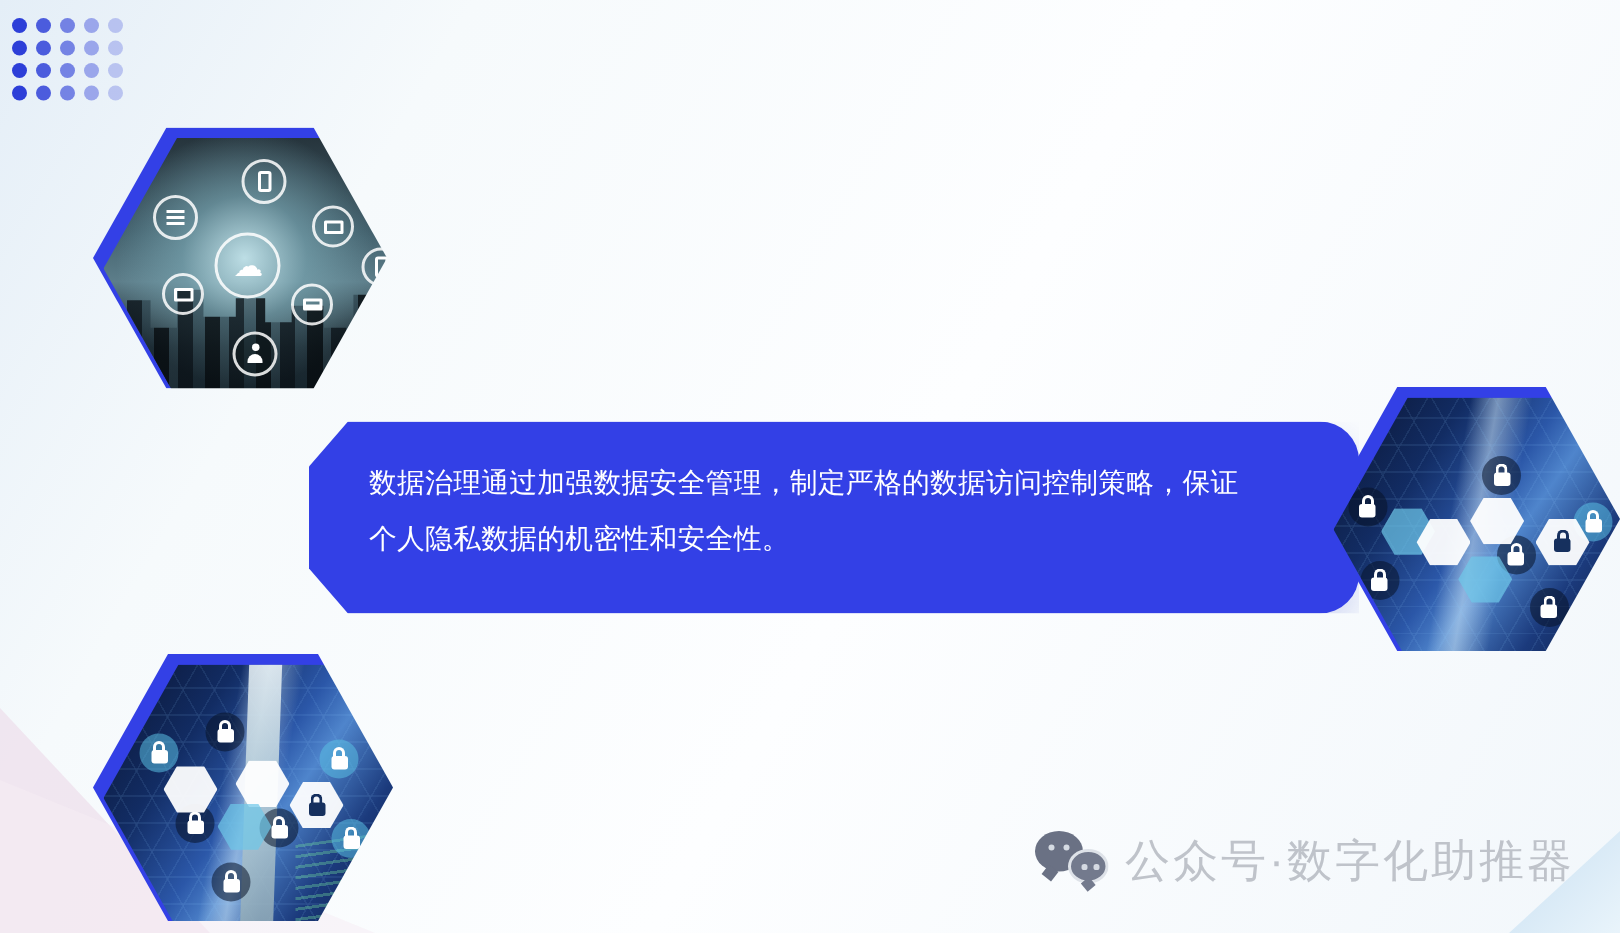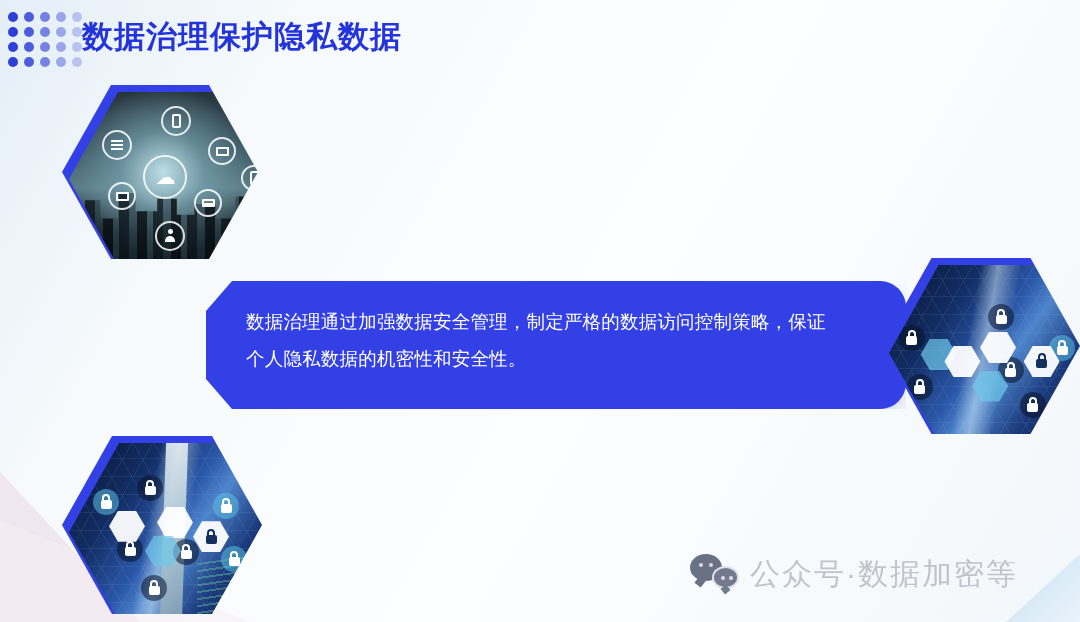--- a/index.html
+++ b/index.html
@@ -137,21 +137,20 @@
       <span style="opacity: 0.84;"></span>
       <span style="opacity: 0.62;"></span>
       <span style="opacity: 0.42;"></span>
       <span style="opacity: 0.26;"></span>
       <span style="opacity: 1;"></span>
       <span style="opacity: 0.84;"></span>
       <span style="opacity: 0.62;"></span>
       <span style="opacity: 0.42;"></span>
       <span style="opacity: 0.26;"></span>
     </div>
-  <h1 class="title">数据治理保护隐私数据</h1>
 
   <div class="hex hex-1">
     <div class="hex-inner scene-city">
       <div class="skyline"></div>
       <div class="tech-circle" style="left:17%;top:22%;width:30px;height:30px;">
           <span class="g-bars"></span>
         </div>
       <div class="tech-circle" style="left:47%;top:8%;width:30px;height:30px;">
           <span class="g-rect-v"></span>
         </div>
@@ -245,16 +244,16 @@
     </div>
   </div>
 
   <div class="watermark">
     <span class="wc-icon">
       <span class="wc-b1"></span>
         <span class="wc-t1"></span>
       <span class="wc-b2"></span>
         <span class="wc-t2"></span>
     </span>
-    <span class="wm-text">公众号·数据加密等</span>
+    <span class="wm-text">公众号·数字化助推器</span>
   </div>
 
 </div>
 
 </body></html>

